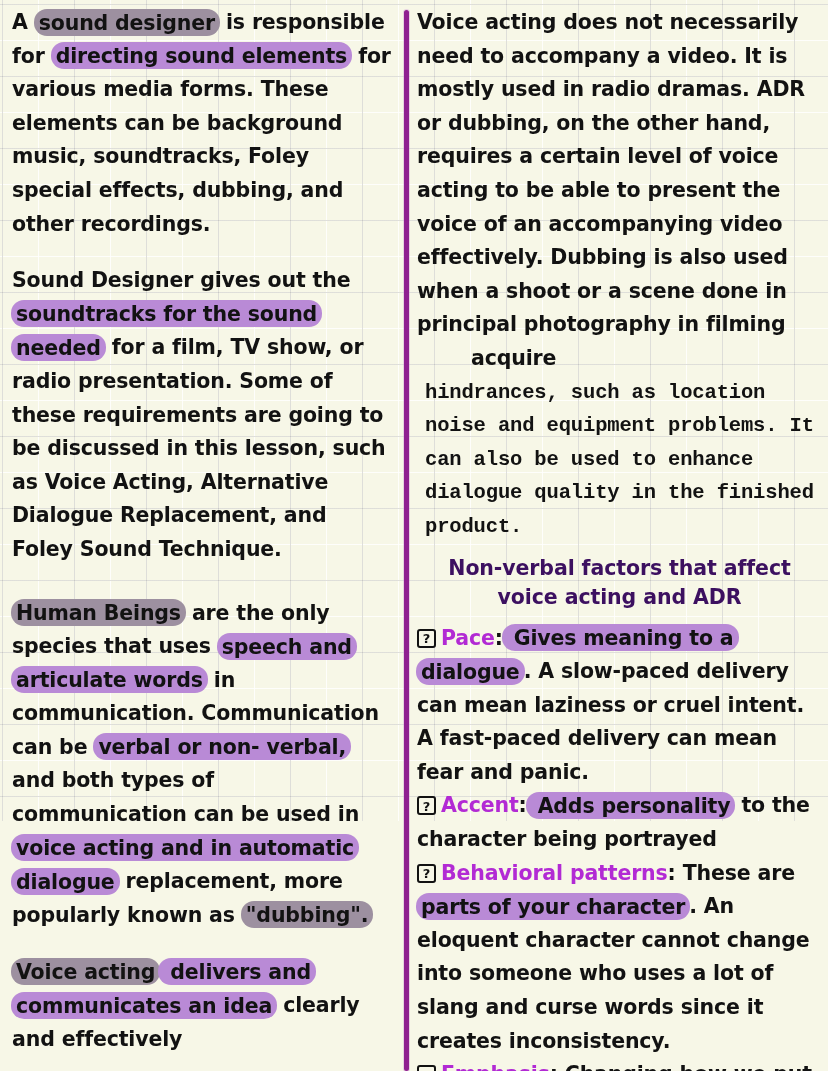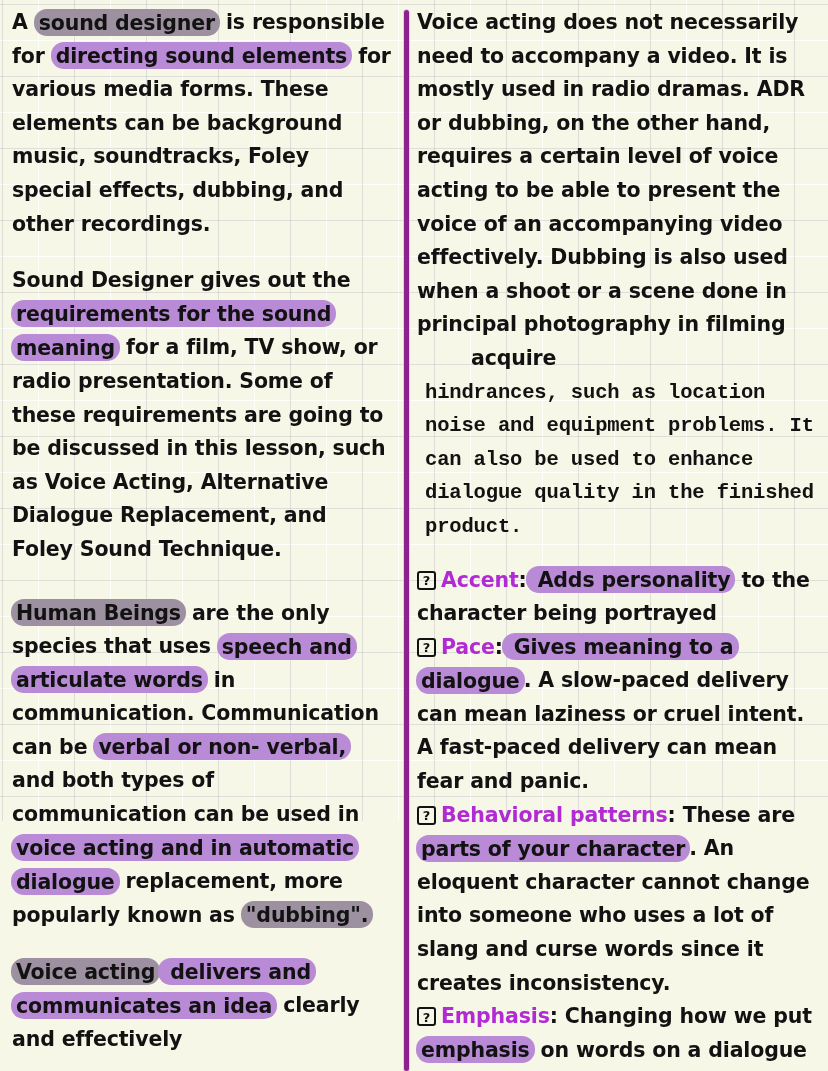--- a/index.html
+++ b/index.html
@@ -101,47 +101,48 @@
 <div id="page">
 
   <div id="divider"></div>
 
   <div class="col" id="col-left">
 
     <p><span>A </span><span class="hl-gray">sound designer</span><span> is responsible for </span><span class="hl">directing sound elements</span><span> for various media forms. These elements can be background music, soundtracks, Foley special effects, dubbing, and other recordings.</span></p>
 
     <div class="gap"></div>
 
-    <p><span>Sound Designer gives out the </span><span class="hl">requirements for the sound meaning</span><span> for a film, TV show, or radio presentation. Some of these requirements are going to be discussed in this lesson, such as Voice Acting, Alternative Dialogue Replacement, and Foley Sound Technique.</span></p>
+    <p><span>Sound Designer gives out the </span><span class="hl">soundtracks for the sound needed</span><span> for a film, TV show, or radio presentation. Some of these requirements are going to be discussed in this lesson, such as Voice Acting, Alternative Dialogue Replacement, and Foley Sound Technique.</span></p>
 
     <div class="gap-lg"></div>
 
 
     <p><span class="hl-gray">Human Beings</span><span> are the only species that uses </span><span class="hl">speech and articulate words</span><span> in communication. Communication can be </span><span class="hl">verbal or non- verbal,</span><span> and both types of communication can be used in </span><span class="hl">voice acting and in automatic dialogue</span><span> replacement, more popularly known as </span><span class="hl-gray">"dubbing".</span></p>
 
     <div class="gap"></div>
 
     <p><span class="hl-gray">Voice acting</span><span class="hl"> delivers and communicates an idea</span><span> clearly and effectively </span></p>
 
   </div>
 
   <div class="col" id="col-right">
 
     <p><span>Voice acting does not necessarily need to accompany a video. It is mostly used in radio dramas. ADR or dubbing, on the other hand, requires a certain level of voice acting to be able to present the voice of an accompanying video effectively. Dubbing is also used when a shoot or a scene done in principal photography in filming</span><span class="acq">acquire</span></p>
 
     <p class="indent"><span>hindrances, such as location noise and equipment problems. It can also be used to enhance dialogue quality in the finished product.</span></p>
 
     <div class="gap-sm"></div>
 
+    <h2 class="heading">Non-verbal factors that affect voice acting and ADR</h2>
 
     <div class="gap-sm"></div>
 
+    <p class="bullet-row"><span class="tofu"></span><span class="term">Pace</span><span>:</span><span class="hl"> Gives meaning to a dialogue</span><span>. A slow-paced delivery can mean laziness or cruel intent. A fast-paced delivery can mean fear and panic.</span></p>
+
     <p class="bullet-row"><span class="tofu"></span><span class="term">Accent</span><span>:</span><span class="hl"> Adds personality</span><span> to the character being portrayed</span></p>
-
-    <p class="bullet-row"><span class="tofu"></span><span class="term">Pace</span><span>:</span><span class="hl"> Gives meaning to a dialogue</span><span>. A slow-paced delivery can mean laziness or cruel intent. A fast-paced delivery can mean fear and panic.</span></p>
 
     <p class="bullet-row"><span class="tofu"></span><span class="term">Behavioral patterns</span><span>:</span><span> These are </span><span class="hl">parts of your character</span><span>. An eloquent character cannot change into someone who uses a lot of slang and curse words since it creates inconsistency.</span></p>
 
     <p class="bullet-row"><span class="tofu"></span><span class="term">Emphasis</span><span>:</span><span> Changing how we put </span><span class="hl">emphasis</span><span> on words on a dialogue can </span></p>
 
   </div>
 
 </div>
 
 </body></html>

